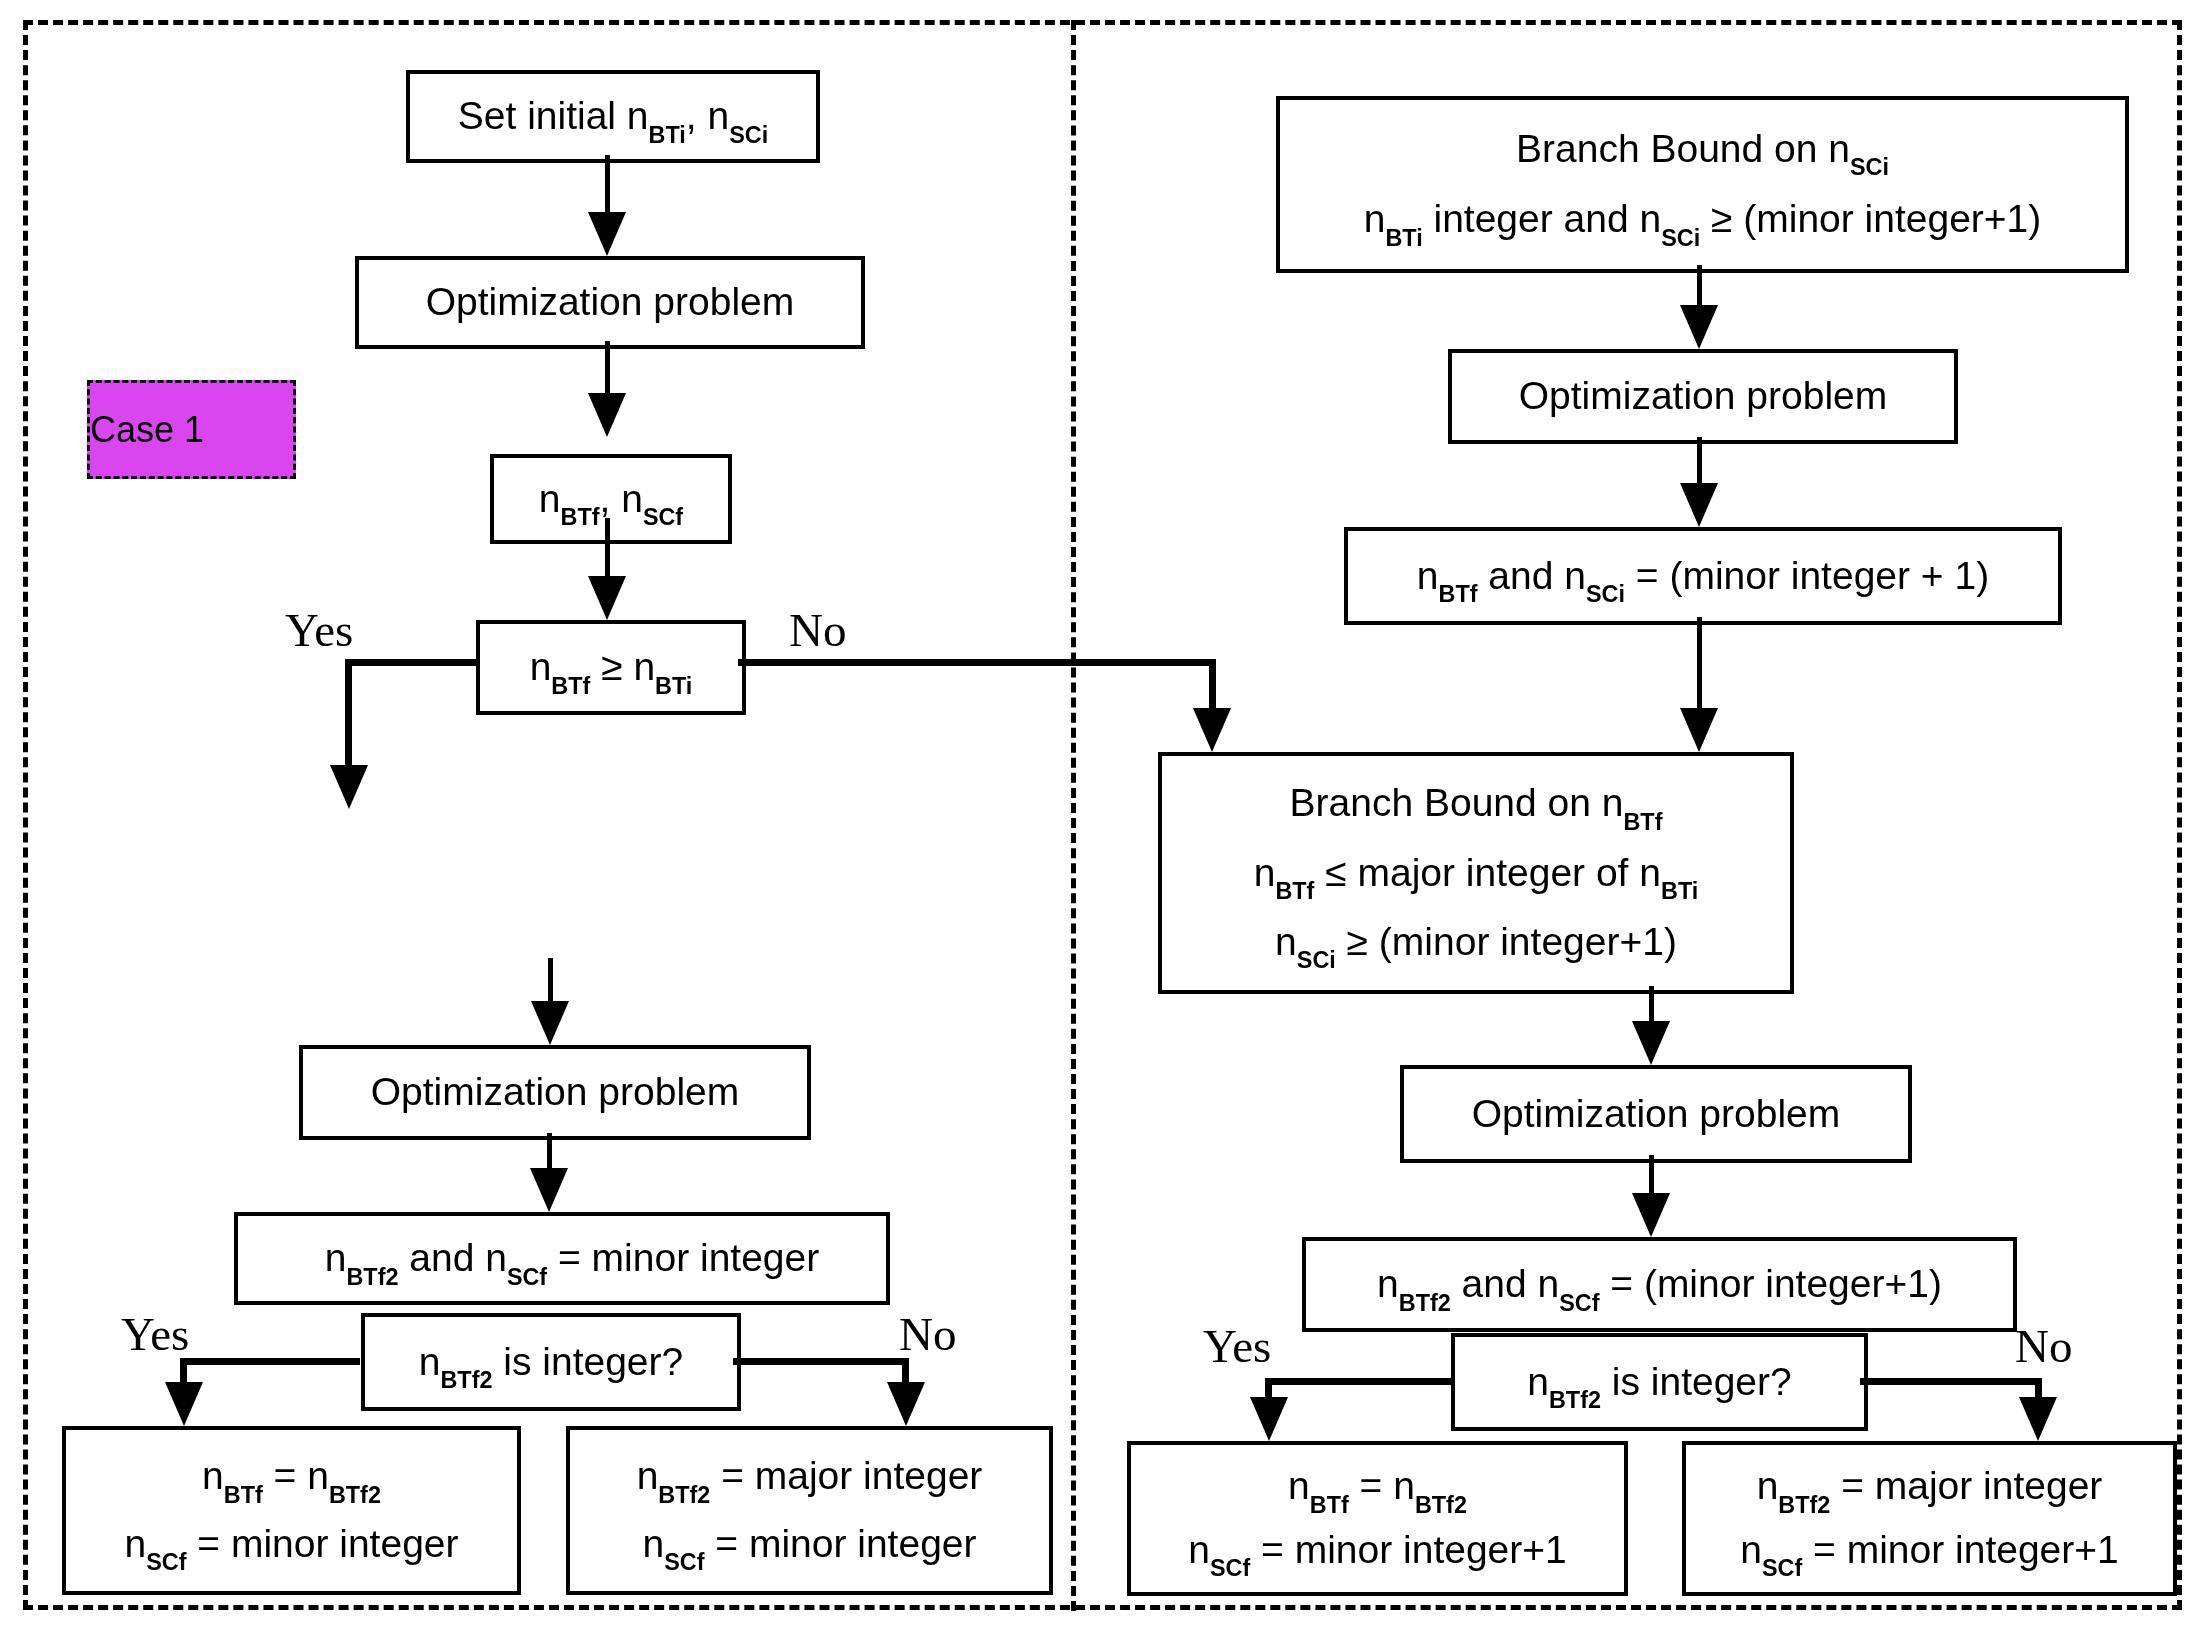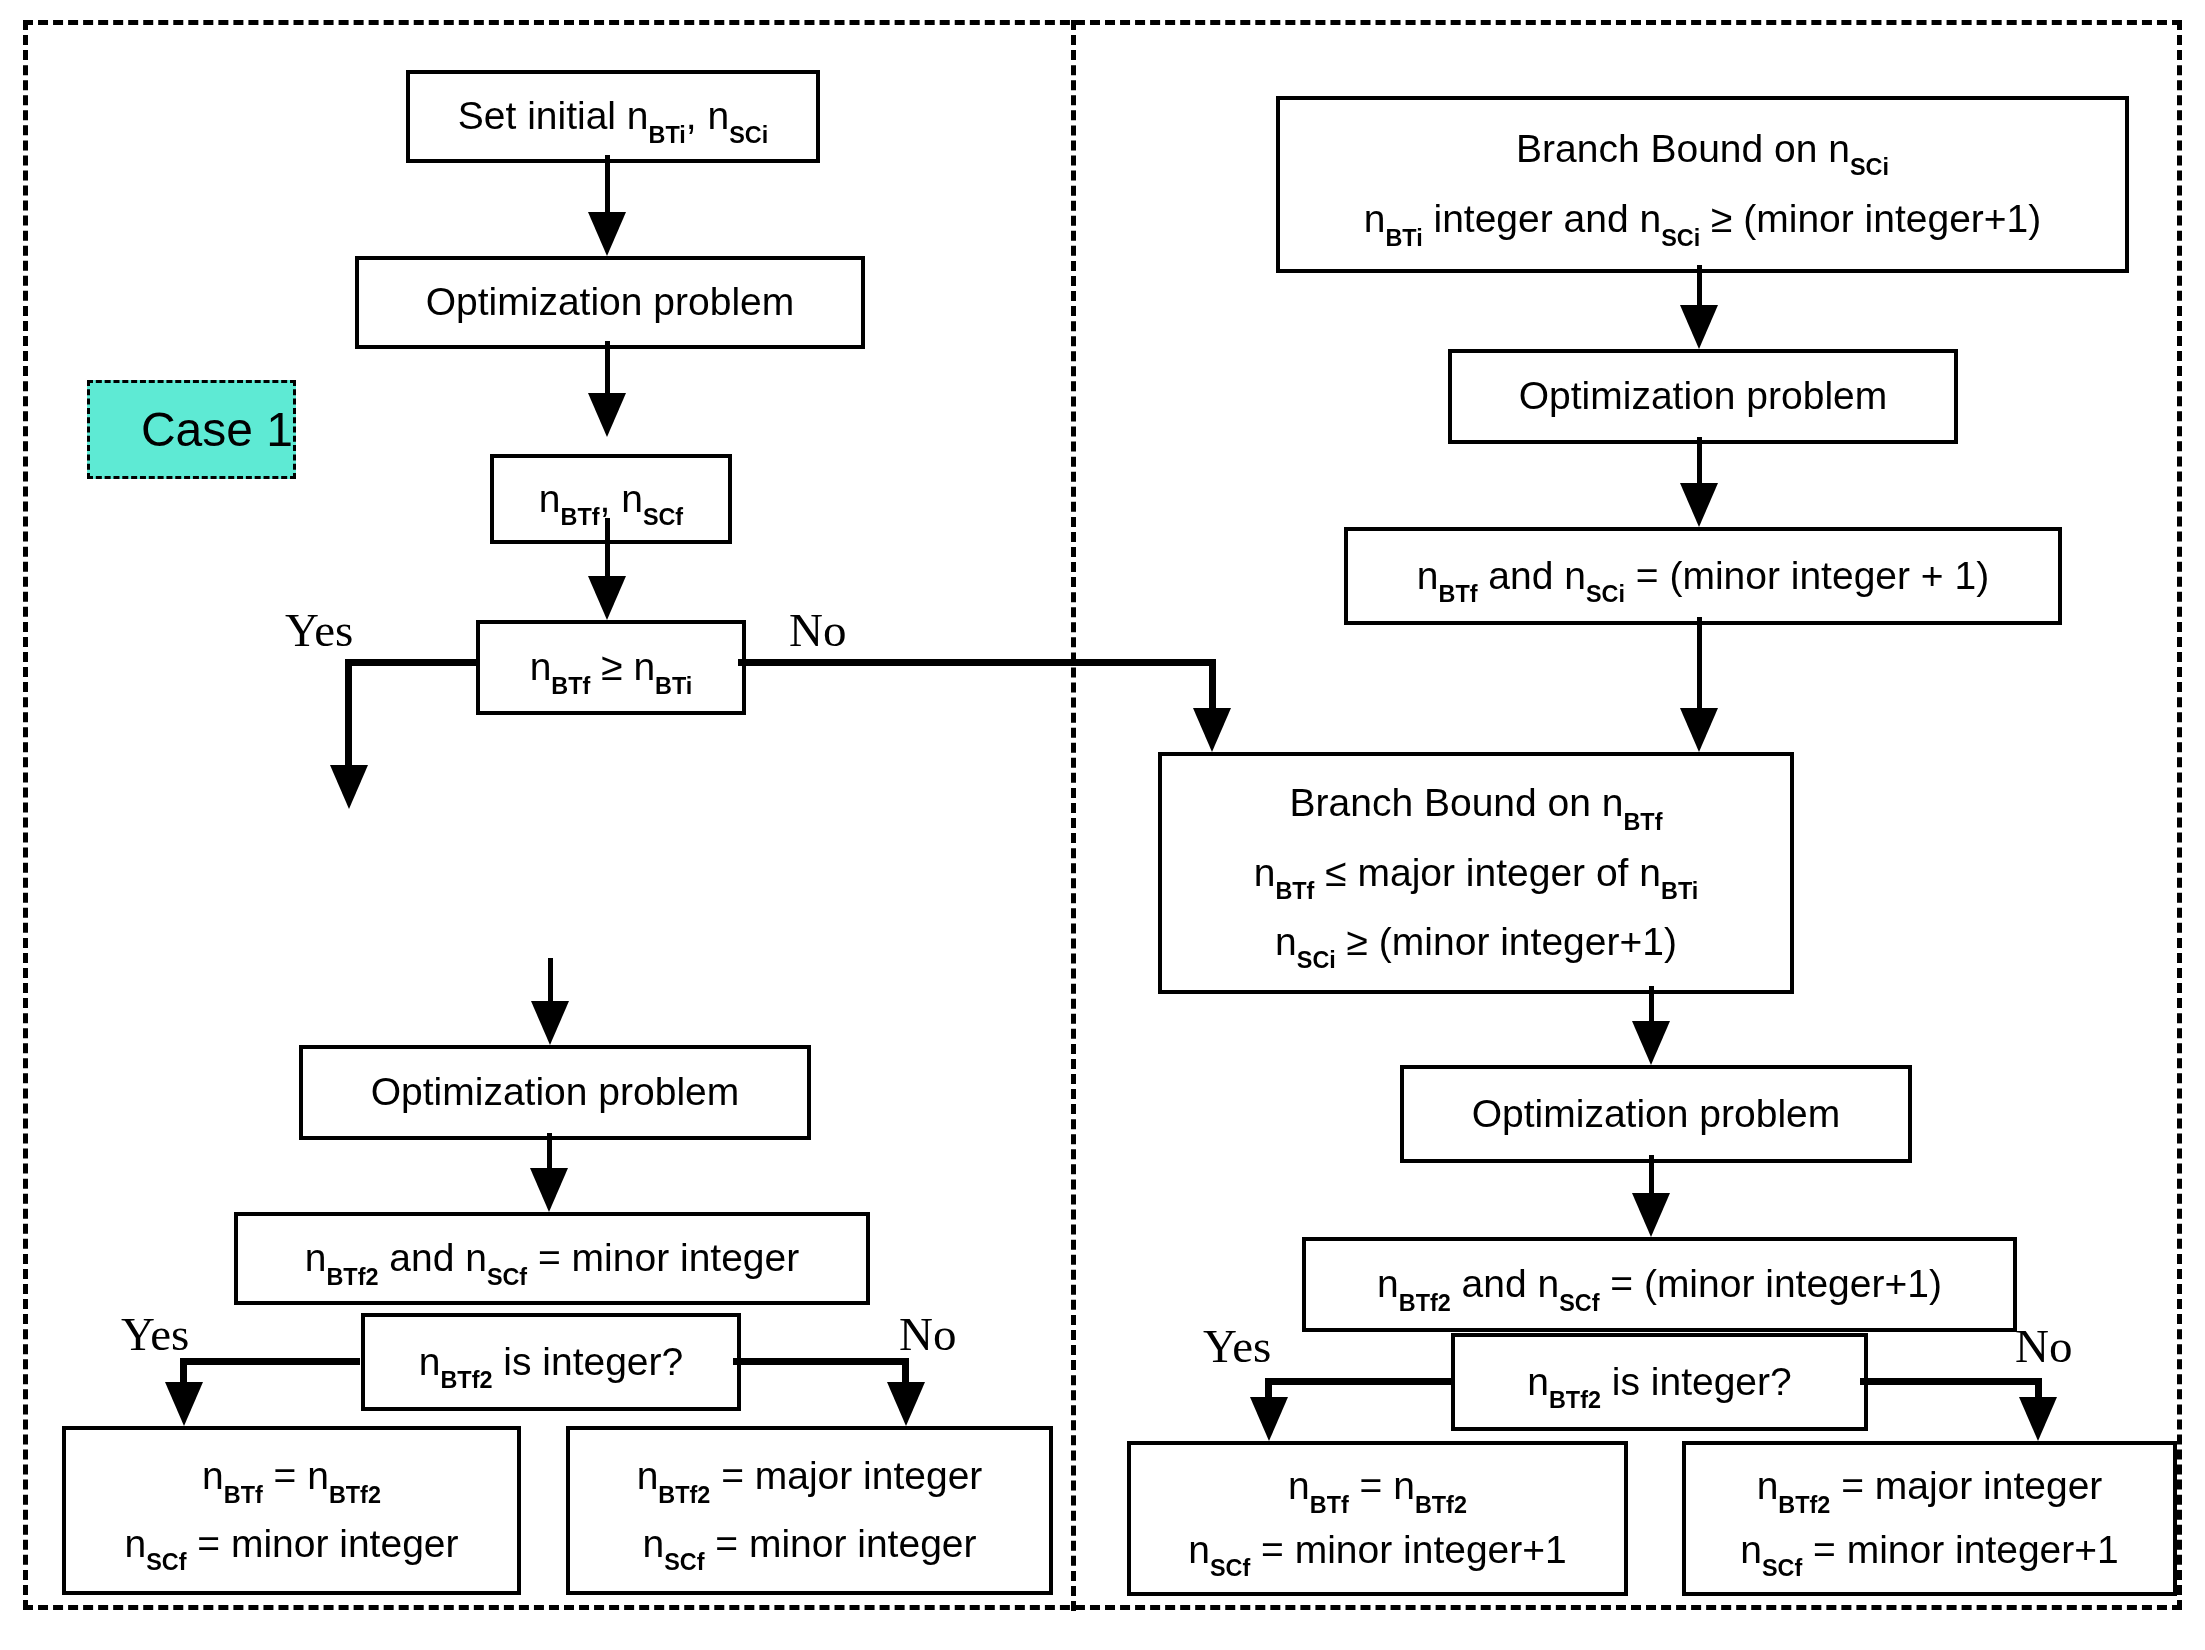--- a/index.html
+++ b/index.html
@@ -27,23 +27,23 @@
     align-items:center;justify-content:space-evenly;
     text-align:center;
     font-size:39px;
     line-height:1.1;
   }
   .node .line{white-space:nowrap;}
   sub{font-size:0.6em;line-height:0;position:relative;top:0.2em;font-weight:bold;}
   .case-label{
     position:absolute;
     border:3.4px dashed #000;
-    background:#5eead4;
-    display:flex;align-items:center;justify-content:flex-end;
-    font-size:48px;
+    background:#d946ef;
+    display:flex;align-items:center;justify-content:flex-start;
+    font-size:36px;
   }
   .vstem{position:absolute;width:5px;background:#000;}
   .hline{position:absolute;height:7.3px;background:#000;}
   .vline{position:absolute;width:7.3px;background:#000;}
   .head{
     position:absolute;width:0;height:0;
     border-left:19px solid transparent;
     border-right:19px solid transparent;
     border-top:44px solid #000;
   }
@@ -100,21 +100,21 @@
 
   <div class="vstem" style="left:548px;top:958px;height:48px;"></div>
   <div class="head" style="left:531px;top:1001px;"></div>
 
   <div class="node" style="left:299px;top:1045px;width:504px;height:87px;">
     <span class="line">Optimization problem</span>
   </div>
   <div class="vstem" style="left:547px;top:1133px;height:39px;"></div>
   <div class="head" style="left:530px;top:1168px;"></div>
 
-  <div class="node" style="left:234px;top:1212px;width:628px;height:85px;">
+  <div class="node" style="left:234px;top:1212px;width:628px;height:85px;padding-left:20px;">
     <span class="line">n<sub>BTf2</sub> and n<sub>SCf</sub> = minor integer</span>
   </div>
 
   <div class="node" style="left:361px;top:1313px;width:372px;height:90px;">
     <span class="line">n<sub>BTf2</sub> is integer?</span>
   </div>
   <div class="edge-label" style="left:121px;top:1307px;">Yes</div>
   <div class="edge-label" style="left:899px;top:1307px;">No</div>
 
   <div class="hline" style="left:180px;top:1358px;width:180px;"></div>

